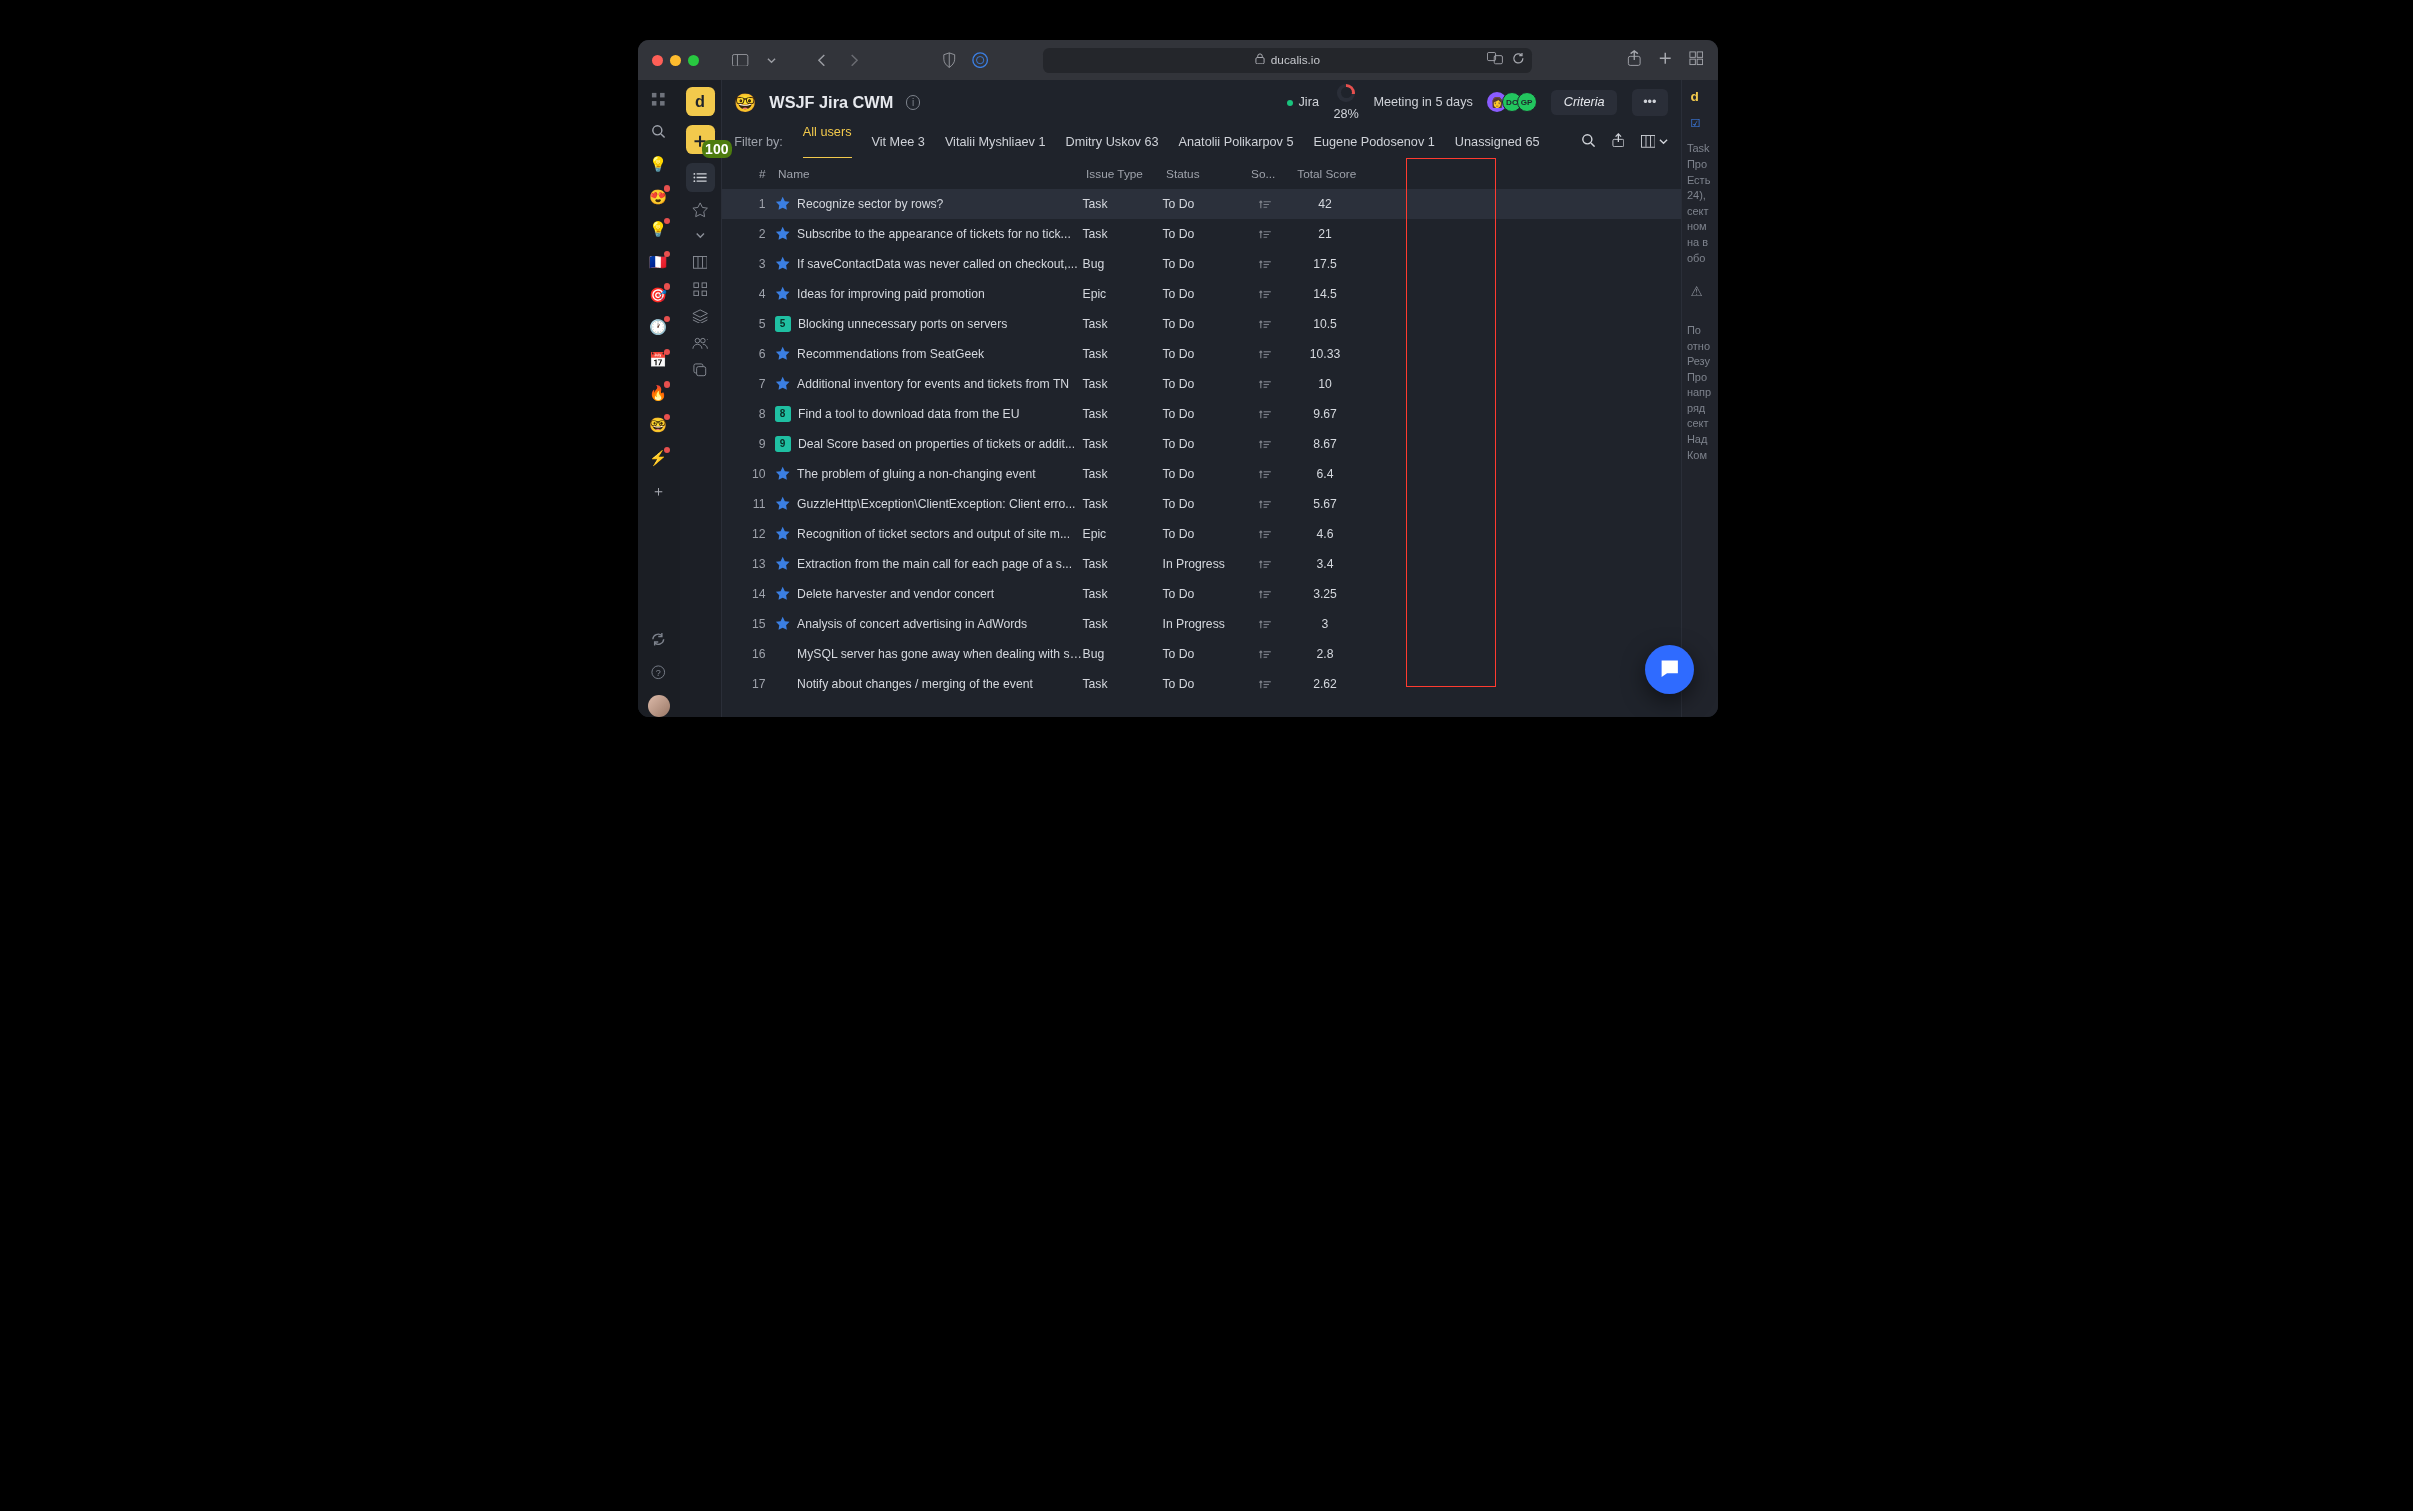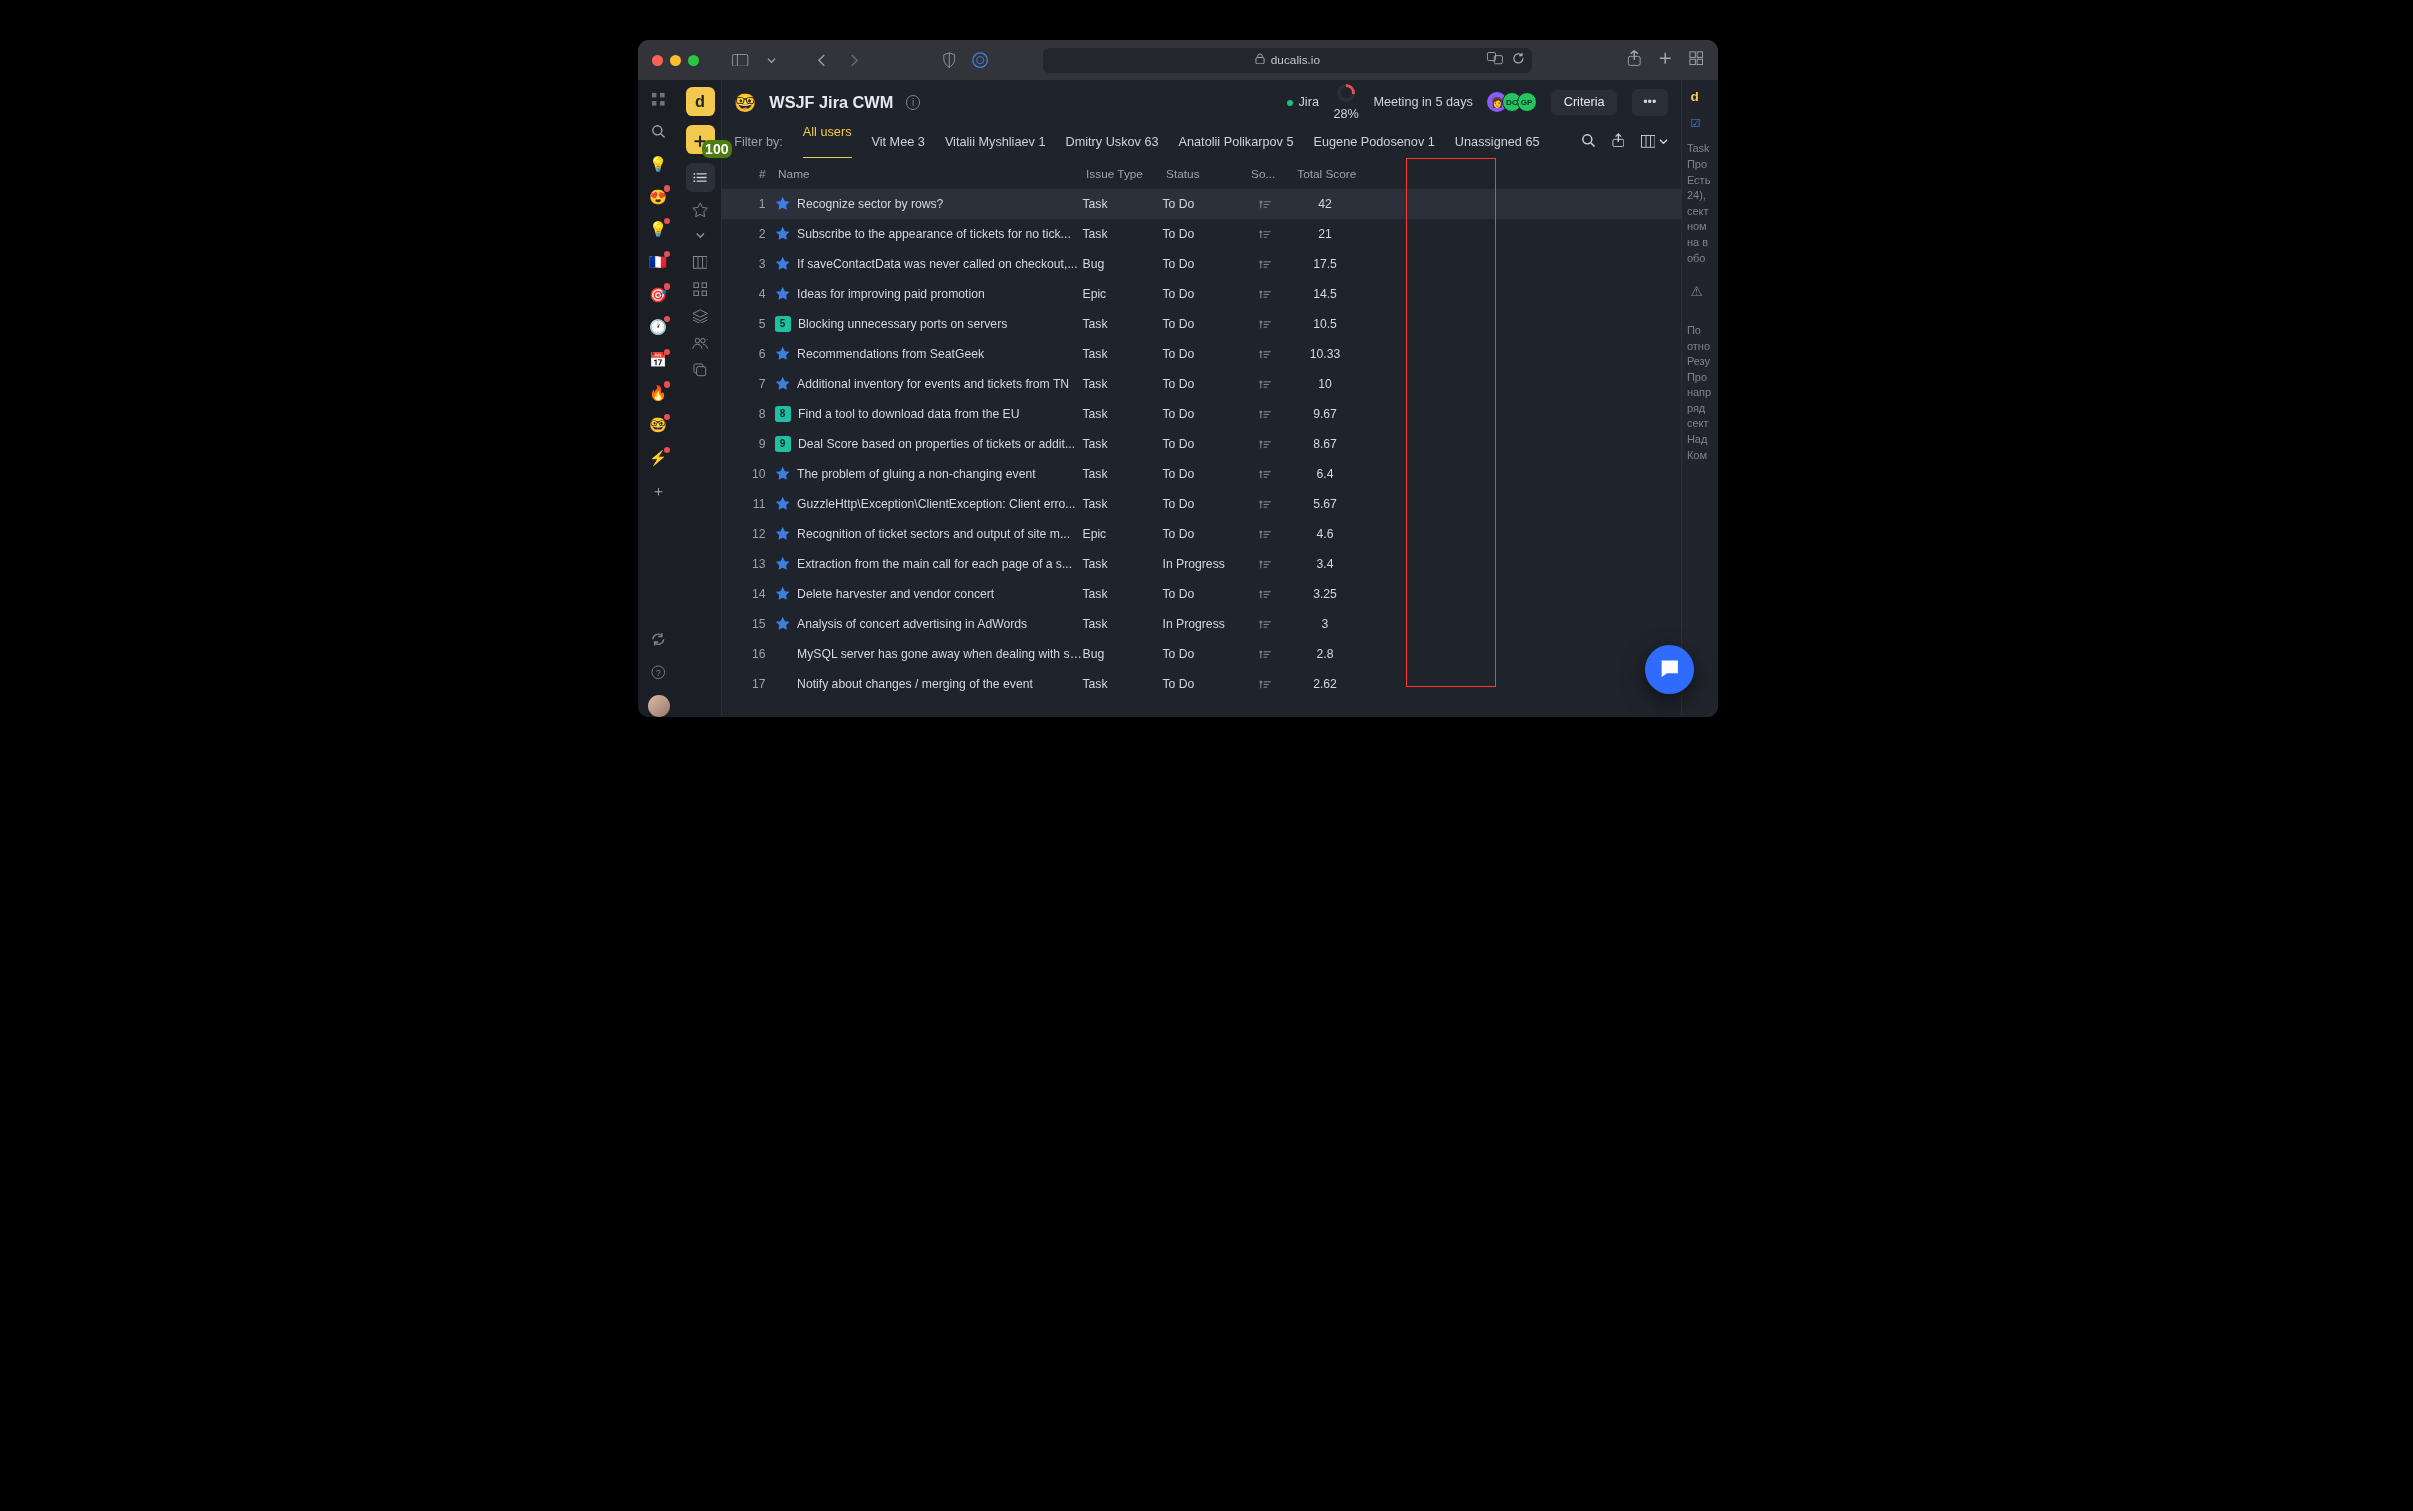--- a/index.html
+++ b/index.html
@@ -34,21 +34,21 @@
 .badge100 { position:absolute; top:60px; left:22px; background:#4d7c0f; color:#fff; font-size:14px; padding:0.9px 3.6px; border-radius:7.2px; font-weight:700; }
 .chev { color:#8b8f98; }
 .sec-icon{ color:#8b8f98; width:18px; height:18px; display:flex; align-items:center; justify-content:center; }
 
 .main { flex:1; display:flex; flex-direction:column; min-width:0; }
 .topbar { height: 45px; display:flex; align-items:center; padding:0 12.7px; gap:12.7px; }
 .topbar .emoji { font-size:18px; }
 .title { color:#e7e9ee; font-weight:700; font-size:16.3px; }
 .info { color:#7e838d; border:1.4px solid #7e838d; width:14.5px; height:14.5px; border-radius:50%; font-size:10px; display:flex; align-items:center; justify-content:center; }
 .topbar-right { margin-left:auto; display:flex; align-items:center; gap:14.5px; color:#cfd2d8; font-size:12.7px; }
-.pill { background:#2a2e38; border-radius:5.4px; padding:5.4px 12.7px; color:#e5e7ec; font-size:12.7px; }
+.pill { background:#2a2e38; border-radius:5.4px; padding:5.4px 12.7px; color:#e5e7ec; font-size:12.7px;font-style:italic; }
 .dots { background:#2a2e38; border-radius:5.4px; width:36px; height:27px; display:flex; align-items:center; justify-content:center; color:#cfd2d8;}
 .ring { width:18px; height:18px; border-radius:50%; background: conic-gradient(#e7504e 0deg 100deg, #2a2e38 100deg 360deg); position:relative; }
 .ring::after{ content:""; position:absolute; inset:3.6px; background:#1f232b; border-radius:50%;}
 .avpair { display:flex; }
 .avpair .a1{ width:20px; height:20px; border-radius:50%; background:#8a5cff; display:flex; align-items:center; justify-content:center; font-size:10px; color:#1f232b; font-weight:700; overflow:hidden;}
 .avpair .a2,.avpair .a3{ width:20px; height:20px; border-radius:50%; background:#22c55e; color:#1f232b; font-size:8.1px; font-weight:700; display:flex; align-items:center; justify-content:center; margin-left:-5.4px; border:1.8px solid #1f232b;}
 .greendot{ width:6.3px; height:6.3px; background:#19c37d; border-radius:50%; display:inline-block; margin-right:5.4px;}
 
 .filterbar { height:33px; display:flex; align-items:center; padding:0 12.7px; gap:20px; color:#cfd2d8; font-size:12.7px; }
 .filterbar .label{ color:#9ea2ab; }

